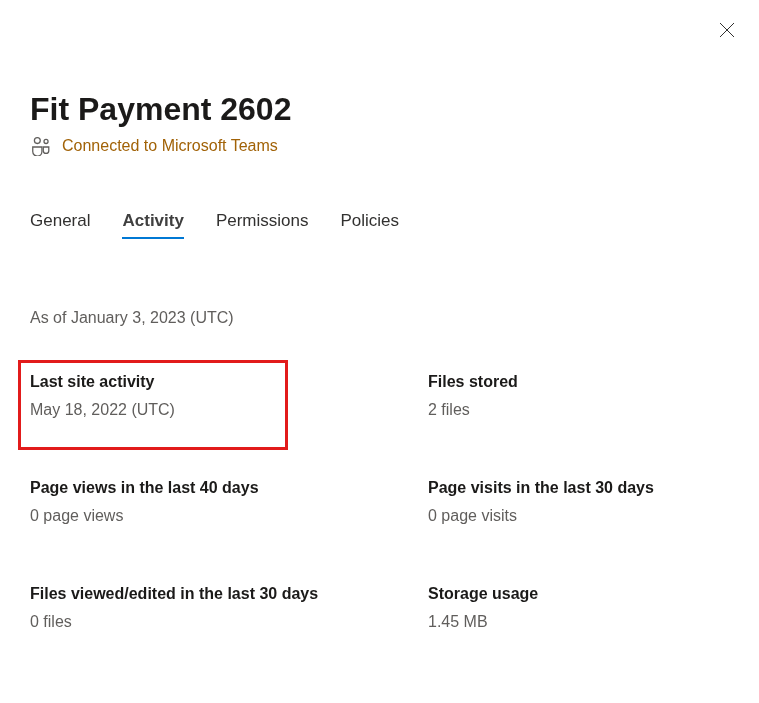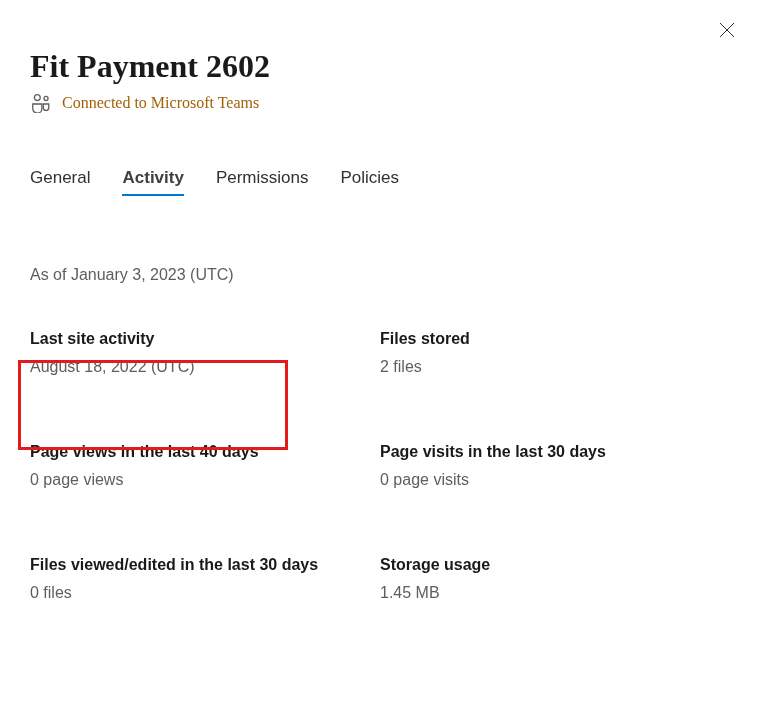--- a/index.html
+++ b/index.html
@@ -27,22 +27,21 @@
       align-items: center;
       justify-content: center;
     }
     .close-btn svg {
       width: 16px;
       height: 16px;
       stroke: #323130;
       stroke-width: 1;
     }
     .header {
-      margin-top: 28px;
-      font-family: Liberation Serif, serif;
+      margin-top: 71px;
     }
     .title {
       font-size: 32px;
       font-weight: 700;
       color: #1b1a19;
       margin-bottom: 8px;
     }
     .subtitle {
       display: flex;
       align-items: center;
@@ -84,20 +83,21 @@
     .asof {
       font-size: 16px;
       color: #605e5c;
       margin-bottom: 40px;
     }
     .stats-grid {
       display: grid;
       grid-template-columns: 350px 1fr;
       column-gap: 0;
       row-gap: 55px;
+      gap: 48px;
     }
     .stat {
       padding: 6px 0;
     }
     .stat-label {
       font-size: 16px;
       font-weight: 600;
       color: #1b1a19;
       margin-bottom: 10px;
     }
@@ -146,21 +146,21 @@
   <div class="tab active">Activity</div>
   <div class="tab">Permissions</div>
   <div class="tab">Policies</div>
 </div>
 
 <div class="asof">As of January 3, 2023 (UTC)</div>
 
 <div class="stats-grid">
   <div class="stat">
     <div class="stat-label">Last site activity</div>
-    <div class="stat-value">August 18, 2022 (UTC)</div>
+    <div class="stat-value">May 18, 2022 (UTC)</div>
   </div>
   <div class="stat">
     <div class="stat-label">Files stored</div>
     <div class="stat-value">2 files</div>
   </div>
   <div class="stat">
     <div class="stat-label">Page views in the last 40 days</div>
     <div class="stat-value">0 page views</div>
   </div>
   <div class="stat">

